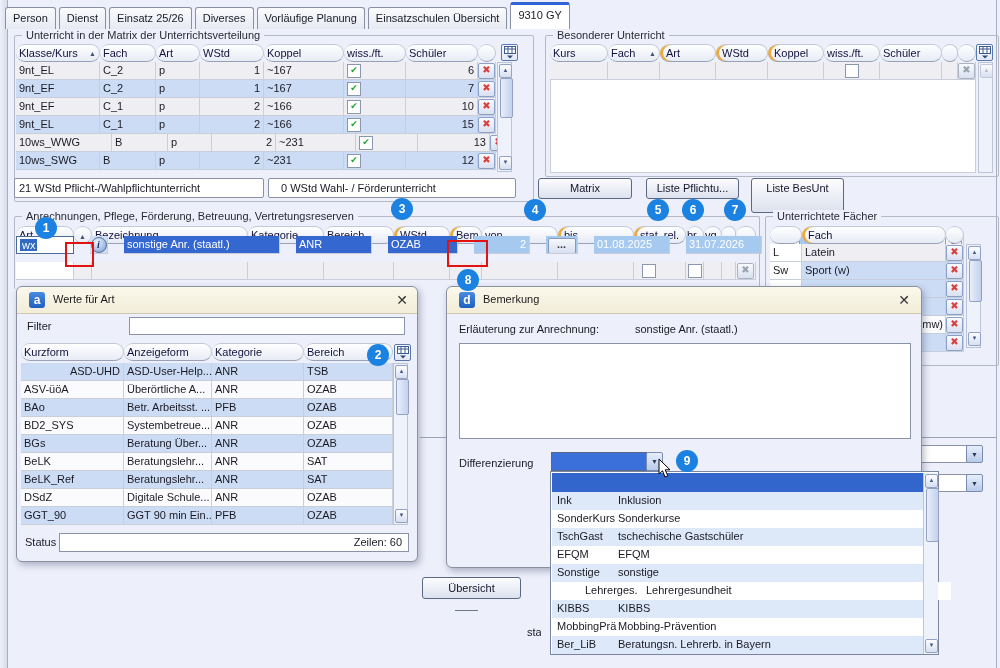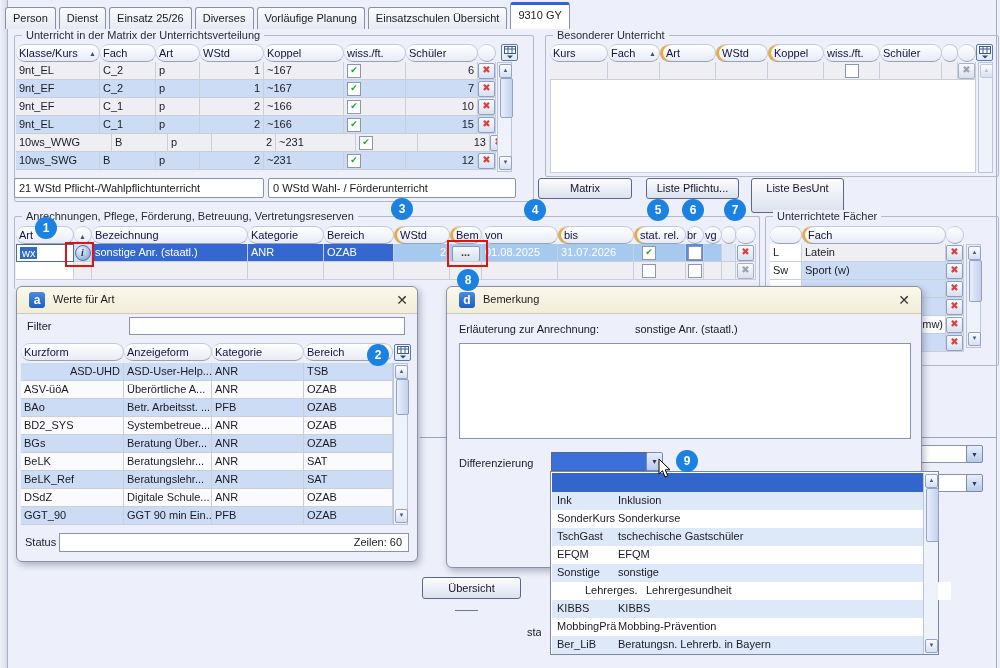--- a/index.html
+++ b/index.html
@@ -186,21 +186,21 @@
         <path d="M3 9.5 L9 9.5 L6 12.5 Z" fill="#2a4a80"></path>
       </svg>
   </div>
   <div class="sb" style="left:497px;top:62px;height:110px;">
     <div class="sb-b up" style="top:1px;"></div>
     <div class="sb-t" style="top:15px;height:38px;"></div>
     <div class="sb-b dn" style="bottom:1px;"></div>
   </div>
 
   <div class="tfield" style="left:14px;top:178px;width:250px;height:20px;line-height:18px;padding-left:4px;border-radius:2px;">21 WStd Pflicht-/Wahlpflichtunterricht</div>
-  <div class="tfield" style="left:268px;top:178px;width:248px;height:20px;line-height:18px;padding-left:4px;border-radius:2px;">0 WStd Wahl- / Förderunterricht</div>
+  <div class="tfield" style="left:268px;top:178px;width:248px;height:20px;line-height:18px;padding-left:12px;border-radius:2px;">0 WStd Wahl- / Förderunterricht</div>
 
   <div class="grp" style="left:545px;top:35px;width:452px;height:140px;"></div>
   <div class="grp-title" style="left:553px;top:29px;">Besonderer Unterricht</div>
   <div class="abs" style="left:550px;top:62px;width:426px;height:111px;background:#fff;border:1px solid #c9cedb;border-top:none;box-sizing:border-box;"></div>
 
   <div class="thead" style="left:550px;top:44px;">
     <div class="hc" style="width:58px;">Kurs</div>
     <div class="hc" style="width:52px;display:flex;justify-content:space-between;">
         <span>Fach</span>
         <span class="sort">▲</span>
@@ -254,21 +254,21 @@
     <div class="hc om" style="width:32px;padding-left:6px;">Bem</div>
     <div class="hc" style="width:76px;">von</div>
     <div class="hc om" style="width:76px;padding-left:6px;">bis</div>
     <div class="hc om" style="width:52px;padding-left:6px;">stat. rel.</div>
     <div class="hc" style="width:18px;padding:1px 1px;">br</div>
     <div class="hc" style="width:18px;padding:1px 1px;">vg</div>
     <div class="hc" style="width:14px;"></div>
     <div class="hc" style="width:20px;"></div>
   </div>
 
-  <div class="trow" style="left:16px;top:244px;">
+  <div class="trow" style="left:16px;top:236px;gap:16px;">
     <div class="cl" style="width:58px;background:#fff;border:1px solid #4a6a9a;"><span style="background:#316ac5;color:#fff;padding:0 2px;">wx</span></div>
     <div class="cl ctr" style="width:18px;background:#cfe0f5;padding:1px 0;"><span class="iico">i</span></div>
     <div class="cl" style="width:156px;background:#3567d1;color:#fff;">sonstige Anr. (staatl.)</div>
     <div class="cl" style="width:76px;background:#3567d1;color:#fff;">ANR</div>
     <div class="cl" style="width:70px;background:#3567d1;color:#fff;">OZAB</div>
     <div class="cl num" style="width:56px;background:#a6c9f0;color:#fff;">2</div>
     <div class="cl ctr" style="width:32px;background:#a6c9f0;padding:1px 1px;"><span style="display:inline-block;width:26px;height:14px;line-height:10px;font-weight:bold;color:#3a3a3a;background:linear-gradient(#f6f8fc,#d7dfef);border:1px solid #8898b8;border-radius:2px;">...</span></div>
     <div class="cl" style="width:76px;background:#a6c9f0;color:#fff;">01.08.2025</div>
     <div class="cl" style="width:76px;background:#a6c9f0;color:#fff;">31.07.2026</div>
     <div class="cl" style="width:52px;background:#a6c9f0;padding-left:8px;"><span class="cb on"></span></div>

